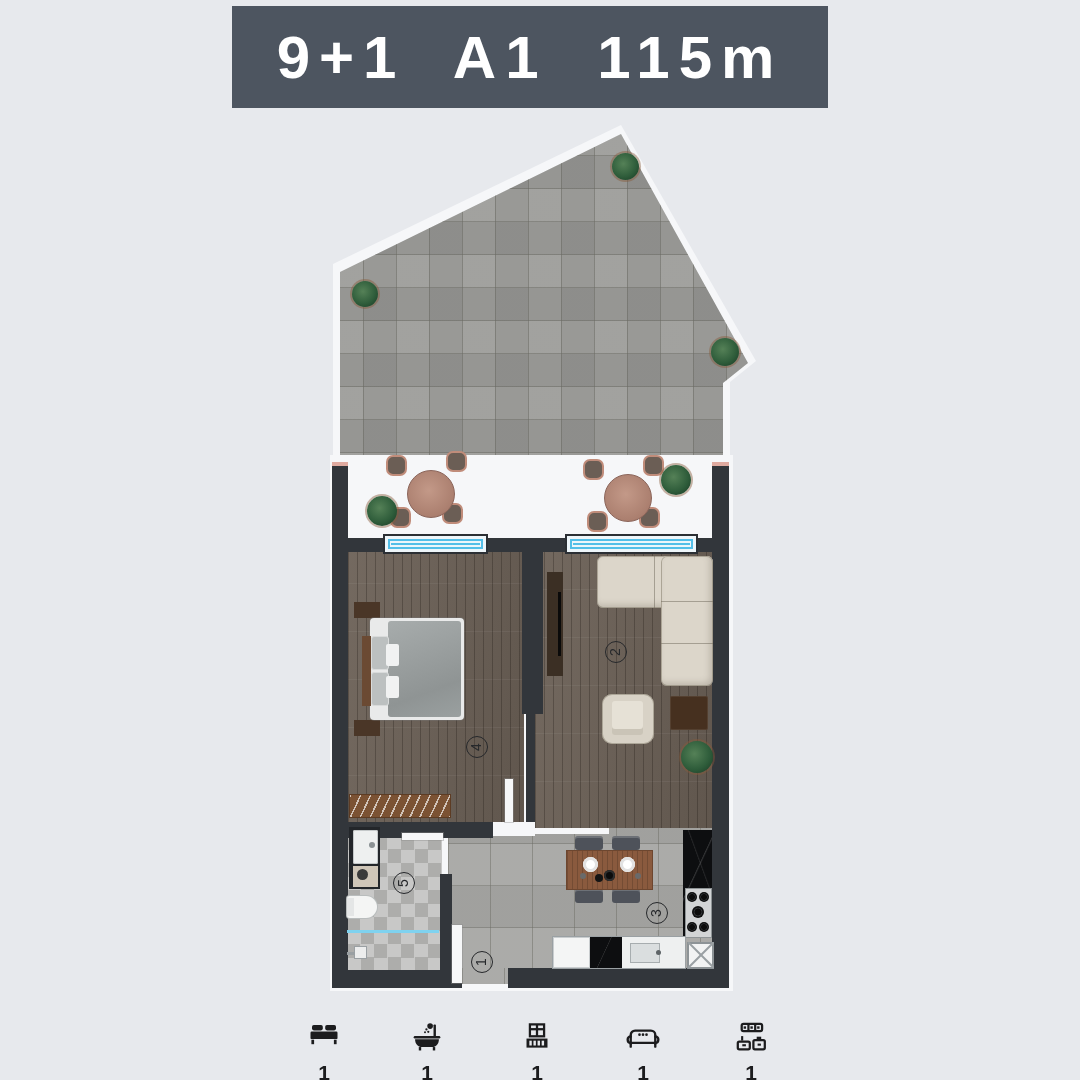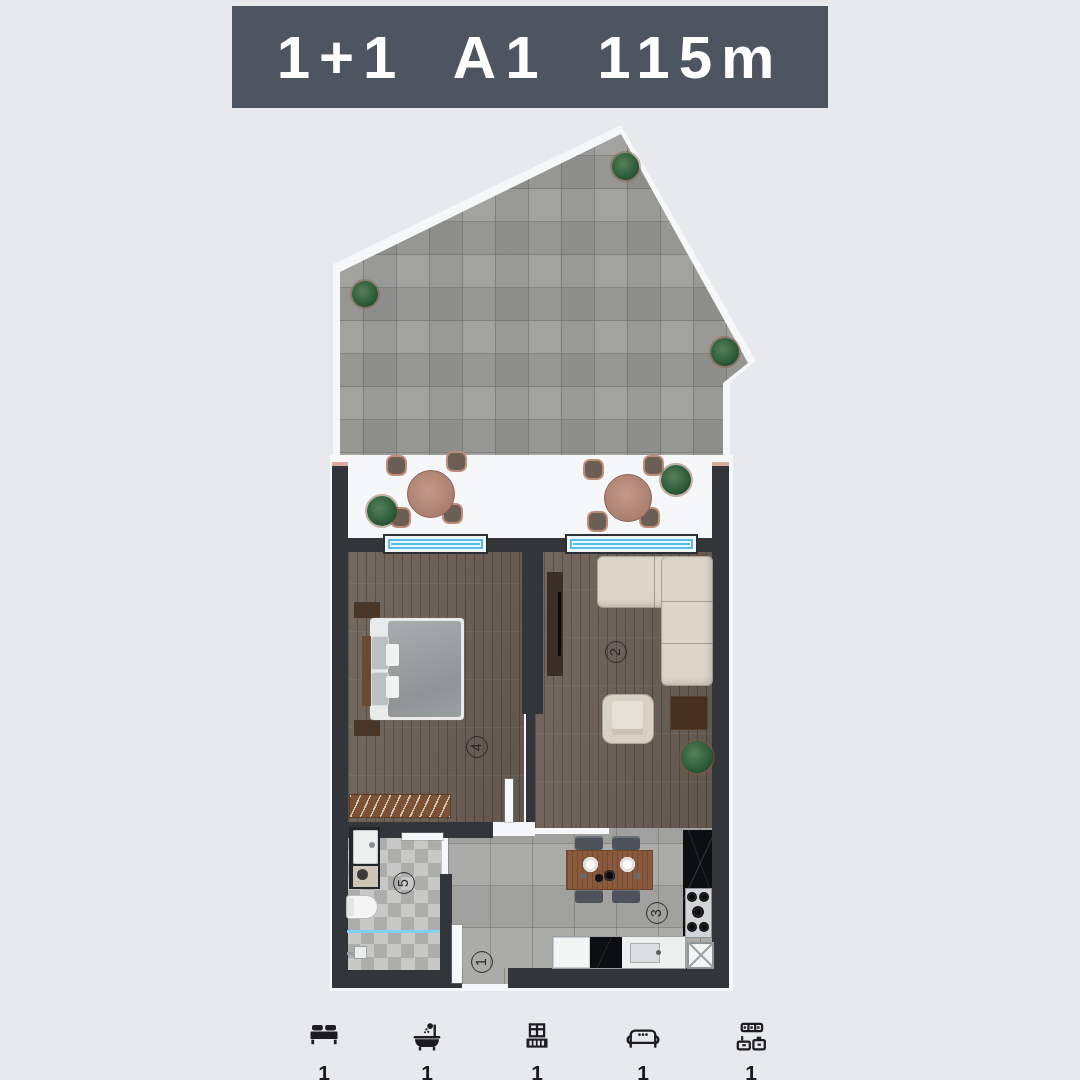--- a/index.html
+++ b/index.html
@@ -56,21 +56,21 @@
   .legend-item{width:90px;text-align:center;}
   .legend-item .cnt{display:block;margin-top:5px;color:#1c1c1e;font-size:21px;font-weight:600;}
   .legend-item svg{display:inline-block;}
 </style>
 </head>
 <body>
 
 <div class="stage">
 
   <div class="a banner">
-    <span>1+1 A1 115m</span>
+    <span>9+1 A1 115m</span>
   </div>
 
   <div class="a terrace-outline"></div>
   <div class="a terrace-tiles"></div>
 
   <div class="a white" style="left:330px;top:455px;width:403px;height:536px;"></div>
 
   <div class="a wood" style="left:348px;top:550px;width:176px;height:274px;"></div>
   <div class="a wood" style="left:535px;top:550px;width:178px;height:280px;"></div>
   <div class="a ktile" style="left:448px;top:828px;width:265px;height:142px;"></div>

